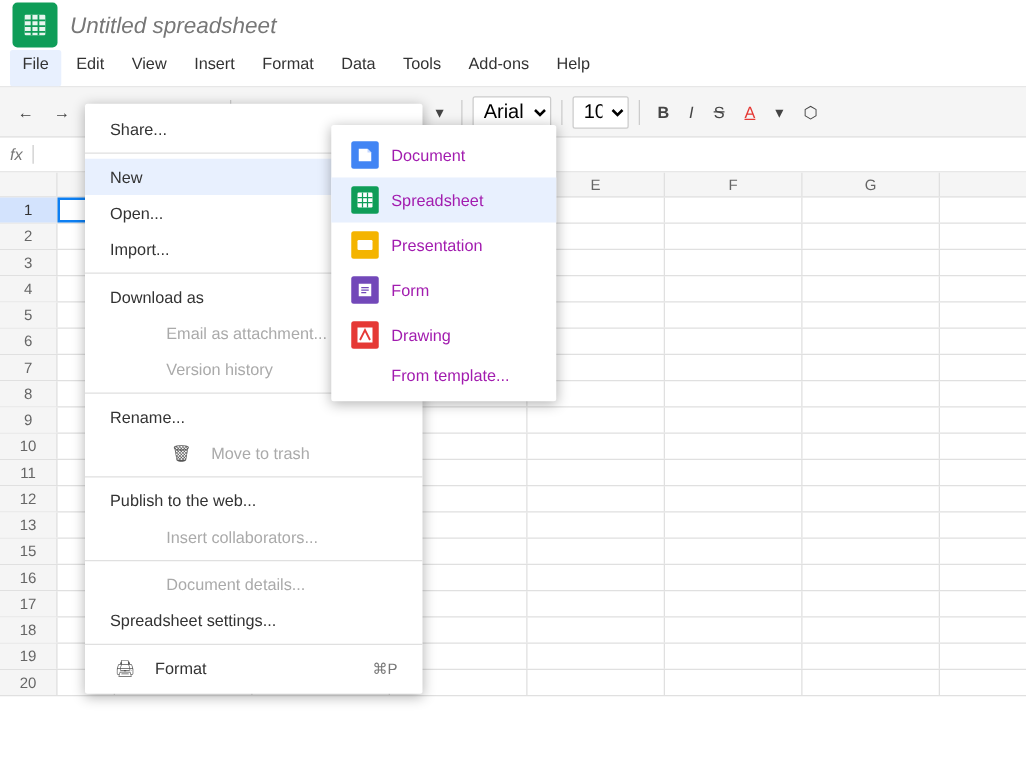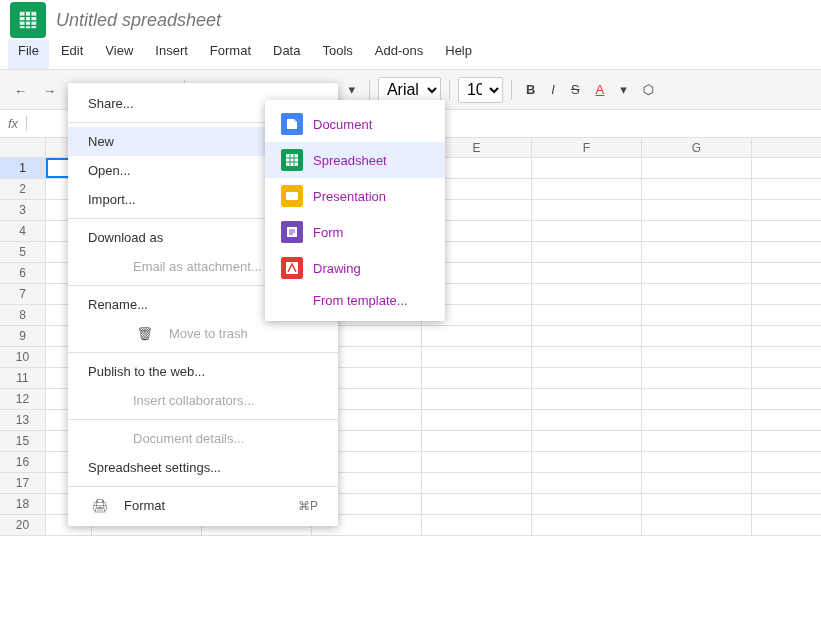--- a/index.html
+++ b/index.html
@@ -508,20 +508,30 @@
       <div class="row-num">18</div>
       <div class="cell col-A"></div>
       <div class="cell col-B"></div>
       <div class="cell col-C"></div>
       <div class="cell col-D"></div>
       <div class="cell col-E"></div>
       <div class="cell col-F"></div>
       <div class="cell col-G"></div>
     </div>
         <div class="sheet-row">
+      <div class="row-num">19</div>
+      <div class="cell col-A"></div>
+      <div class="cell col-B"></div>
+      <div class="cell col-C"></div>
+      <div class="cell col-D"></div>
+      <div class="cell col-E"></div>
+      <div class="cell col-F"></div>
+      <div class="cell col-G"></div>
+    </div>
+        <div class="sheet-row">
       <div class="row-num">20</div>
       <div class="cell col-A"></div>
       <div class="cell col-B"></div>
       <div class="cell col-C"></div>
       <div class="cell col-D"></div>
       <div class="cell col-E"></div>
       <div class="cell col-F"></div>
       <div class="cell col-G"></div>
     </div>
       </div>
@@ -543,20 +553,24 @@
     <div class="file-menu-item">
       <span>Import...</span>
     </div>
     <div class="menu-separator"></div>
     <div class="file-menu-item">
       <span>Download as</span>
       <span class="arrow">▶</span>
     </div>
     <div class="file-menu-item disabled">
       <span>Email as attachment...</span>
+    </div>
+    <div class="file-menu-item disabled" style="display:flex;align-items:center;">
+      <span>Version history</span>
+      <span class="arrow" style="margin-left:auto;color:#aaa;">▶</span>
     </div>
     <div class="menu-separator"></div>
     <div class="file-menu-item">
       <span>Rename...</span>
     </div>
     <div class="file-menu-item disabled" style="display:flex;align-items:center;gap:8px;">
       <span class="icon-area trash-icon">🗑</span>
       <span>Move to trash</span>
     </div>
     <div class="menu-separator"></div>

